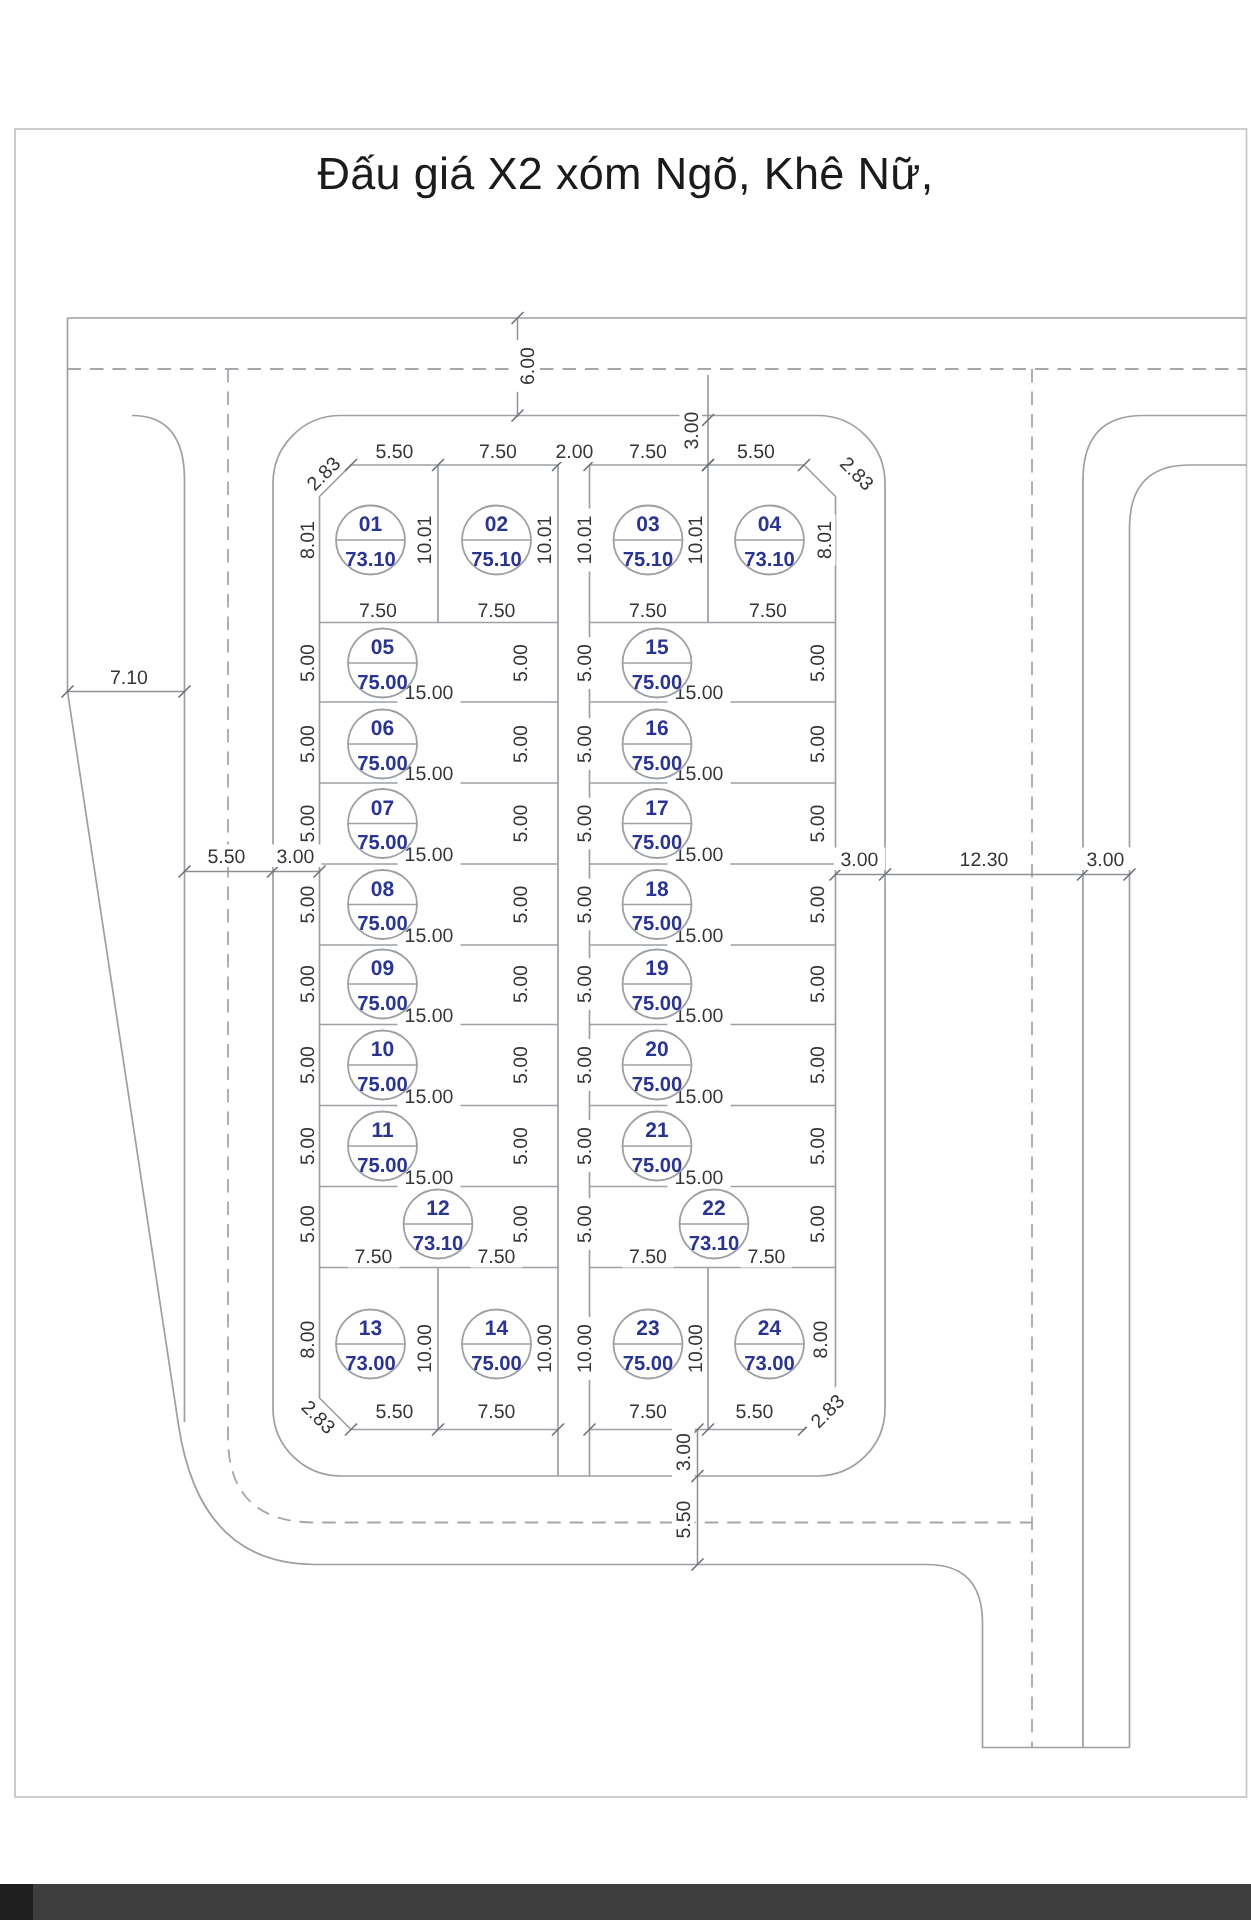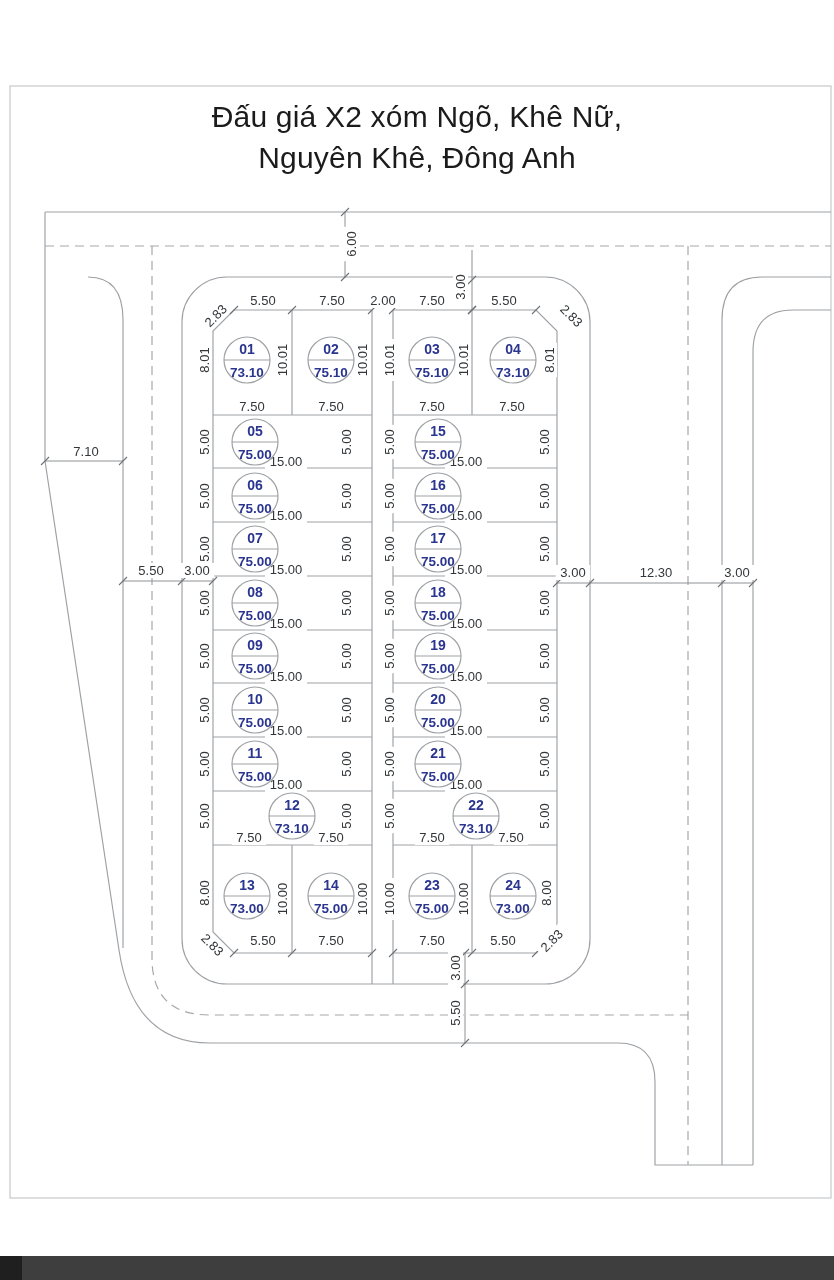--- a/index.html
+++ b/index.html
@@ -23,21 +23,20 @@
   .band{position:absolute;left:0;top:1256px;width:834px;height:24px;}
   .band-corner{position:absolute;left:0;top:1256px;width:22px;height:24px;}
 </style>
 </head>
 <body>
 
 <div class="page">
 
   <div class="title">
     <div>Đấu giá X2 xóm Ngõ, Khê Nữ,</div>
-    <div>Nguyên Khê, Đông Anh</div>
   </div>
 
   <svg id="plan" width="834" height="1280" viewBox="0 0 834 1280">
 
     <rect class="frame" x="10" y="86" width="821" height="1112"></rect>
 
     <g>
 
       <path class="ln" d="M45,212 H831"></path>
 

